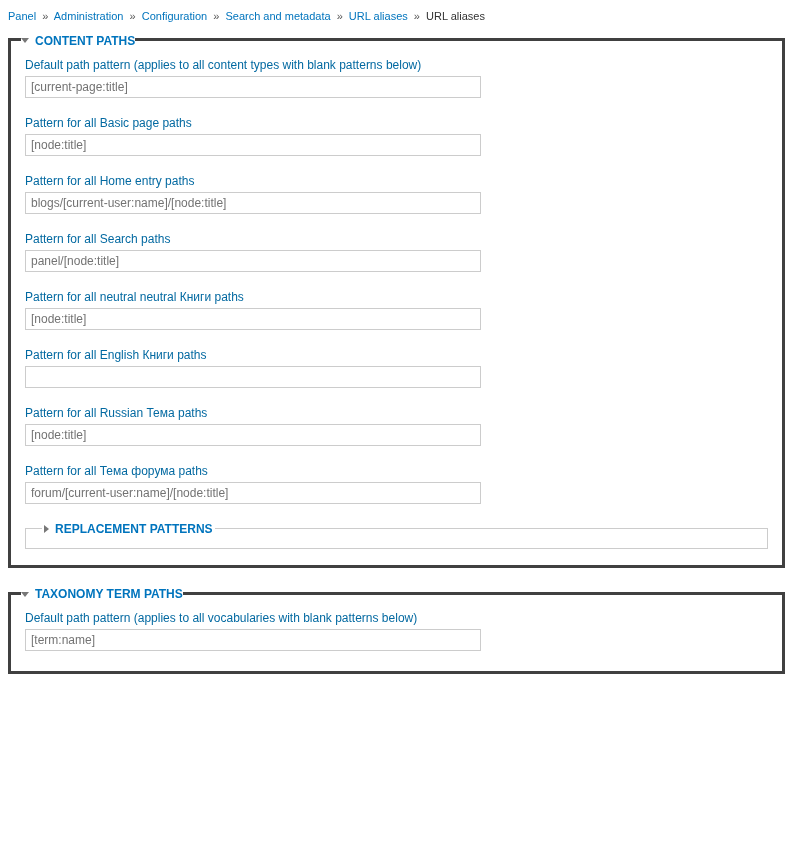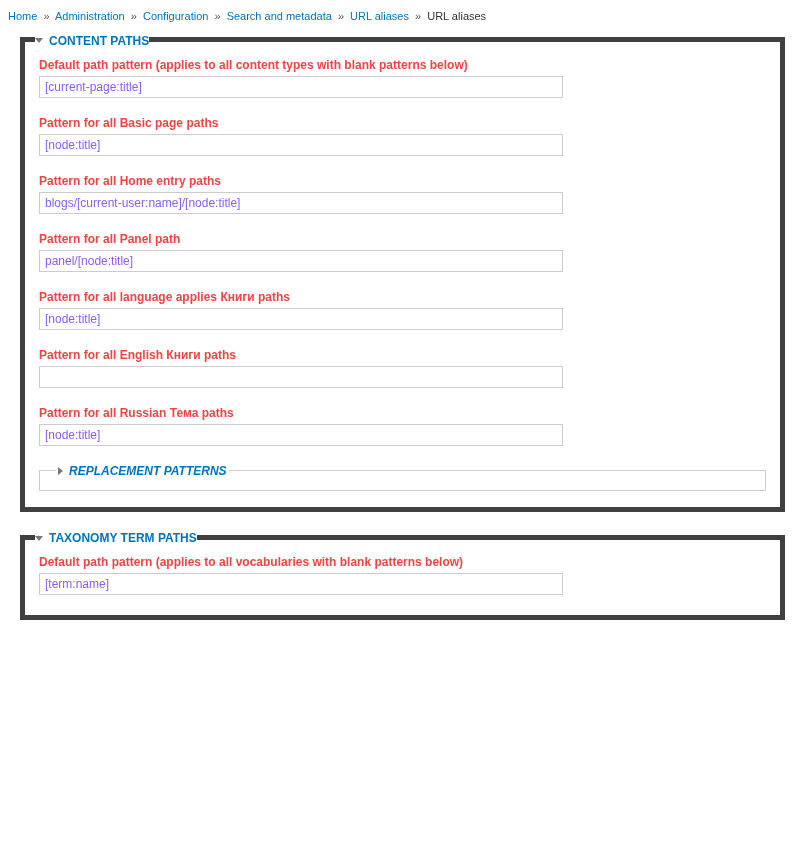--- a/index.html
+++ b/index.html
@@ -21,22 +21,22 @@
     text-decoration: none;
   }
   .breadcrumb .sep {
     color: #555;
     padding: 0 3px;
   }
   .breadcrumb .current {
     color: #333;
   }
   fieldset.panel {
-    border: 5px solid #404040;
-    margin: 0 0 18px 12px;
+    border: 3px solid #404040;
+    margin: 0 0 18px 0;
     padding: 0;
     position: relative;
   }
   fieldset.panel > legend {
     padding: 0;
     margin-left: 10px;
   }
   .legend-inner {
     display: inline-flex;
     align-items: center;
@@ -66,51 +66,50 @@
   }
   .panel-body {
     padding: 10px 14px 14px 14px;
   }
   .form-item {
     margin-bottom: 18px;
   }
   .form-item:last-child { margin-bottom: 6px; }
   .form-label {
     display: block;
-    font-weight: bold;
+    font-weight: normal;
     font-size: 12px;
     margin-bottom: 4px;
-    color: #ef4444;
+    color: #0369a1;
   }
   input.text-field {
-    width: 524px;
+    width: 456px;
     max-width: 100%;
     height: 22px;
     padding: 2px 5px;
     font-size: 12px;
     font-family: inherit;
-    color: #8b5cf6;
+    color: #737373;
     border: 1px solid #ccc;
     background: #fff;
   }
   fieldset.inner {
     border: 1px solid #ccc;
     margin: 4px 0 2px 0;
     padding: 6px 10px;
-    font-style: italic;
   }
   fieldset.inner legend {
     margin-left: 6px;
   }
 </style>
 </head>
 <body>
 
 <div class="breadcrumb">
-  <a href="#">Home</a>
+  <a href="#">Panel</a>
   <span class="sep">»</span>
   <a href="#">Administration</a>
   <span class="sep">»</span>
   <a href="#">Configuration</a>
   <span class="sep">»</span>
   <a href="#">Search and metadata</a>
   <span class="sep">»</span>
   <a href="#">URL aliases</a>
   <span class="sep">»</span>
   <span class="current">URL aliases</span>
@@ -134,41 +133,45 @@
       <label class="form-label">Pattern for all Basic page paths</label>
       <input class="text-field" type="text" value="[node:title]" style="">
     </div>
 
     <div class="form-item">
       <label class="form-label">Pattern for all Home entry paths</label>
       <input class="text-field" type="text" value="blogs/[current-user:name]/[node:title]" style="">
     </div>
 
     <div class="form-item">
-      <label class="form-label">Pattern for all Panel path</label>
+      <label class="form-label">Pattern for all Search paths</label>
       <input class="text-field" type="text" value="panel/[node:title]" style="">
     </div>
 
 
     <div class="form-item">
-      <label class="form-label">Pattern for all language applies Книги paths</label>
+      <label class="form-label">Pattern for all neutral neutral Книги paths</label>
       <input class="text-field" type="text" value="[node:title]" style="">
     </div>
 
     <div class="form-item">
       <label class="form-label">Pattern for all English Книги paths</label>
       <input class="text-field" type="text" value="" style="">
     </div>
 
     <div class="form-item">
       <label class="form-label">Pattern for all Russian Тема paths</label>
       <input class="text-field" type="text" value="[node:title]" style="">
     </div>
 
 
+    <div class="form-item">
+      <label class="form-label">Pattern for all Тема форума paths</label>
+      <input class="text-field" type="text" value="forum/[current-user:name]/[node:title]" style="">
+    </div>
 
     <fieldset class="inner">
       <legend>
         <span class="legend-inner">
           <span class="toggle-icon toggle-right"></span>
           <span class="legend-title">REPLACEMENT PATTERNS</span>
         </span>
       </legend>
     </fieldset>
 

